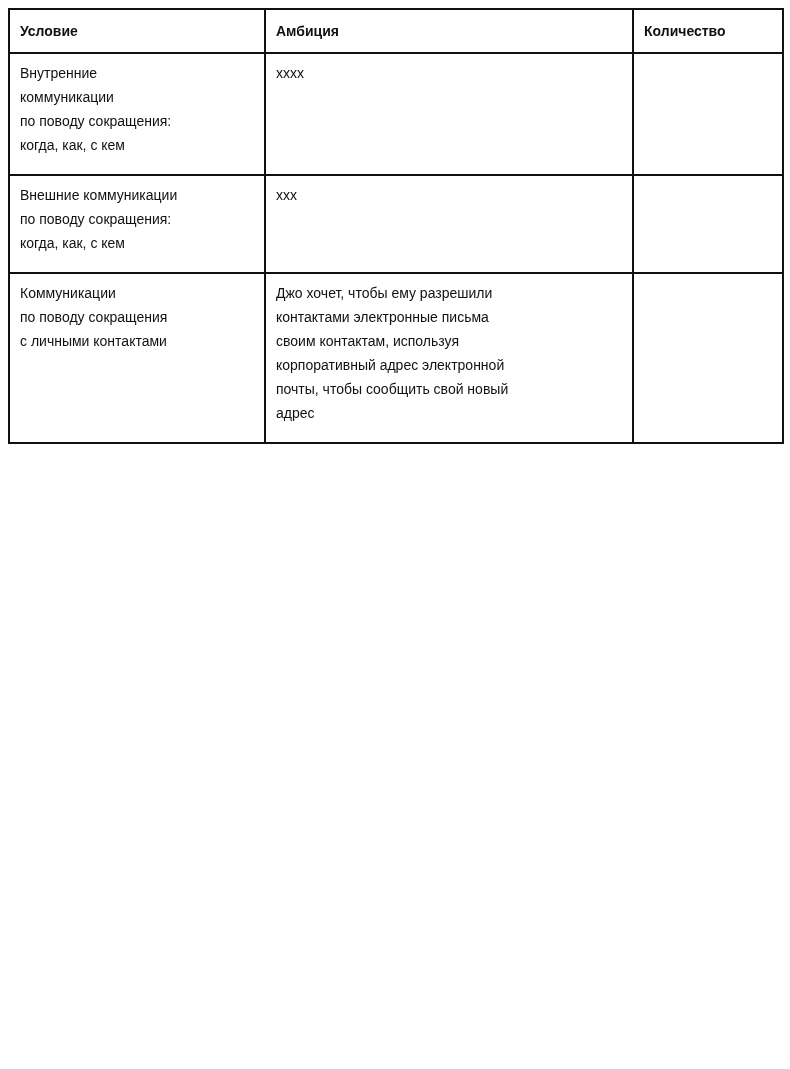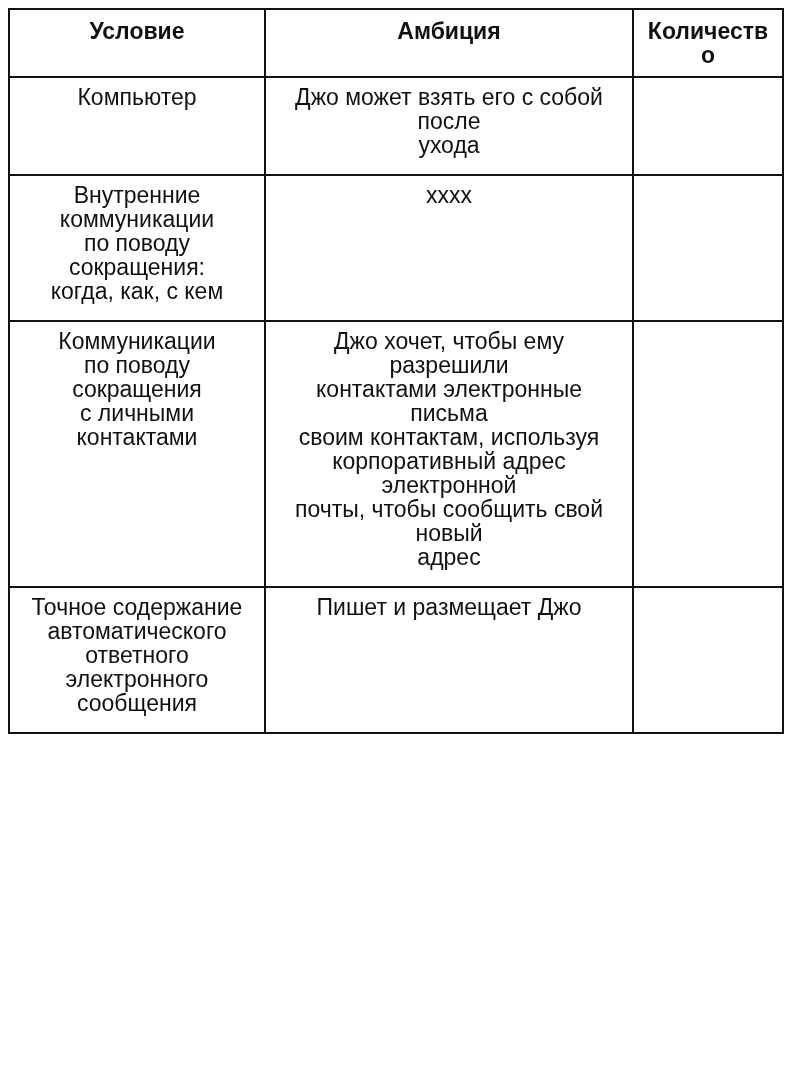--- a/index.html
+++ b/index.html
@@ -23,22 +23,22 @@
   }
 
   table.conditions-table col.col-condition  { width: 256px; }
   table.conditions-table col.col-ambition   { width: 368px; }
   table.conditions-table col.col-limitation { width: 150px; }
 
   table.conditions-table th,
   table.conditions-table td {
     border: 2px solid #111111;
     vertical-align: top;
-    text-align: center;
-    font-size: 23px;
+    text-align: left;
+    font-size: 14px;
     line-height: 24px;
     padding: 7px 10px 17px 10px;
     white-space: pre-line;
     overflow-wrap: break-word;
   }
 
   table.conditions-table th {
     font-weight: bold;
     padding: 9px 10px 9px 10px;
   }
@@ -56,53 +56,46 @@
     <tr>
       <th>Условие</th>
       <th>Амбиция</th>
       <th>Количество</th>
     </tr>
   </thead>
   <tbody>
 
 
 
-  <tr>
-    <td>Компьютер</td>
-    <td>Джо может взять его с собой после
-ухода</td>
-    <td></td>
-  </tr>
 
 
   <tr>
     <td>Внутренние
 коммуникации
 по поводу сокращения:
 когда, как, с кем</td>
     <td>xxxx</td>
     <td></td>
   </tr>
 
+  <tr>
+    <td>Внешние коммуникации
+по поводу сокращения:
+когда, как, с кем</td>
+    <td>xxx</td>
+    <td></td>
+  </tr>
 
   <tr>
     <td>Коммуникации
 по поводу сокращения
 с личными контактами</td>
     <td>Джо хочет, чтобы ему разрешили
 контактами электронные письма
 своим контактам, используя
 корпоративный адрес электронной
 почты, чтобы сообщить свой новый
 адрес</td>
     <td></td>
   </tr>
 
-  <tr>
-    <td>Точное содержание
-автоматического
-ответного электронного
-сообщения</td>
-    <td>Пишет и размещает Джо</td>
-    <td></td>
-  </tr>
 </tbody>
 </table>
 
 </body></html>

